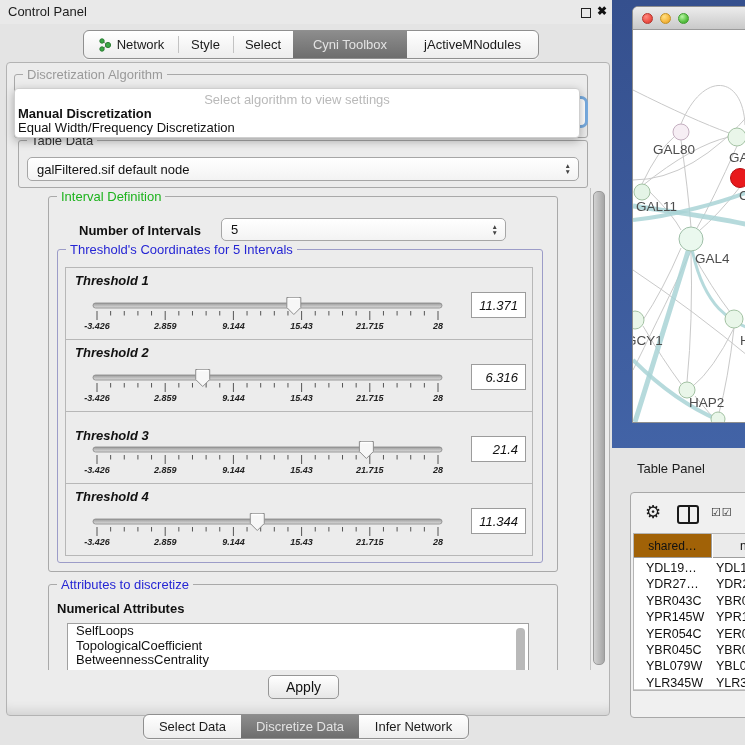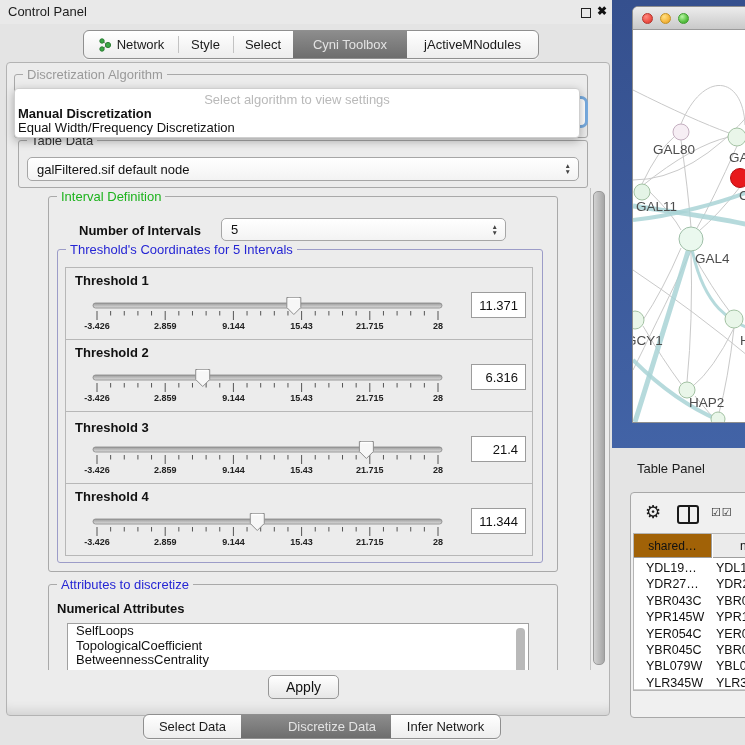--- a/index.html
+++ b/index.html
@@ -50,21 +50,21 @@
   
   #scroll-viewport{left:8px;top:188px;width:581px;height:482px;overflow:hidden;}
   #main-vscroll{left:590px;top:188px;width:15px;height:482px;background:#ececec;
     border-left:1px solid #c4c4c4;box-sizing:border-box;}
   #main-vscroll .thumb{position:absolute;left:2px;top:3px;width:10px;height:472px;
     border-radius:5px;background:linear-gradient(90deg,#d2d2d2,#a6a6a6);border:1px solid #9a9a9a;}
 
   .boldlabel{position:absolute;font-size:13px;font-weight:bold;color:#111;white-space:nowrap;}
 
   .threshold-panel{position:relative;height:73px;border:1px solid #b7b7b7;margin-top:-1px;
-    background:#ececec;box-sizing:border-box;}
+    background:#ececec;box-sizing:border-box;font-style:italic;}
   .valuebox{position:absolute;left:405px;top:24px;width:55px;height:26px;background:#fff;
     border:1px solid #9c9c9c;box-sizing:border-box;font-size:13px;color:#111;
     display:flex;align-items:center;justify-content:flex-end;padding-right:7px;}
 
   #attr-list{position:absolute;left:18px;top:38px;width:462px;height:110px;background:#fff;
     border:1px solid #a0a0a0;box-sizing:border-box;}
   #attr-list .item{font-size:13px;color:#111;padding-left:8px;height:14.5px;line-height:14.5px;}
   #attr-list .vthumb{position:absolute;right:3px;top:4px;width:9px;height:58px;
     background:#b9b9b9;border-radius:4px;}
 
@@ -261,21 +261,21 @@
                 <text x="284.8" y="35" font-size="9" font-weight="bold" fill="#222" text-anchor="middle">21.715</text>
                 <text x="353" y="35" font-size="9" font-weight="bold" fill="#222" text-anchor="middle">28</text>
                 <g transform="translate(117.70934894673199,11.5)">
      <path d="M -7,-8 L 7,-8 L 7,2 L 0,9 L -7,2 Z" fill="#f7f7f7" stroke="#8e8e8e" stroke-linejoin="round"></path>
                   <path d="M -5.5,-7 L 5.5,-7" stroke="#ffffff" stroke-width="1.5"></path>
                 </g>
               </svg>
               <div class="valuebox">6.316</div>
             </div>
             <div class="threshold-panel">
-              <span class="boldlabel" style="left:9px;top:8px;">Threshold 3</span>
+              <span class="boldlabel" style="left:9px;top:16px;">Threshold 3</span>
               <svg width="365" height="40" style="position:absolute;left:19px;top:26px;overflow:visible">
    <defs>
                   <linearGradient id="tk2" x1="0" y1="0" x2="0" y2="1">
      <stop offset="0" stop-color="#9a9a9a"></stop>
                     <stop offset="1" stop-color="#dedede"></stop>
                   </linearGradient>
                 </defs>
    <rect x="8" y="9" width="349" height="5" rx="2.5" fill="url(#tk2)" stroke="#878787" stroke-width="0.8"></rect>
                 <line x1="12" y1="17" x2="12" y2="26" stroke="#555" stroke-width="1"></line>
                 <line x1="25.64" y1="17" x2="25.64" y2="21.5" stroke="#555" stroke-width="1"></line>
@@ -387,21 +387,21 @@
   </div>
 
   <div id="apply-btn" class="abs">
     <span>Apply</span>
   </div>
 
   <div id="bottom-tabs" class="abs segctl">
       <div class="seg" style="width: 97px;">
         <span>Select Data</span>
       </div>
-      <div class="seg sel" style="width: 118px; padding-left: 32px;">
+      <div class="seg sel" style="width: 118px;">
         <span>Discretize Data</span>
       </div>
       <div class="seg" style="width: 109px;">
         <span>Infer Network</span>
       </div>
     </div>
 
   <div id="desktop" class="abs"></div>
 
   <div id="net-window" class="abs">

